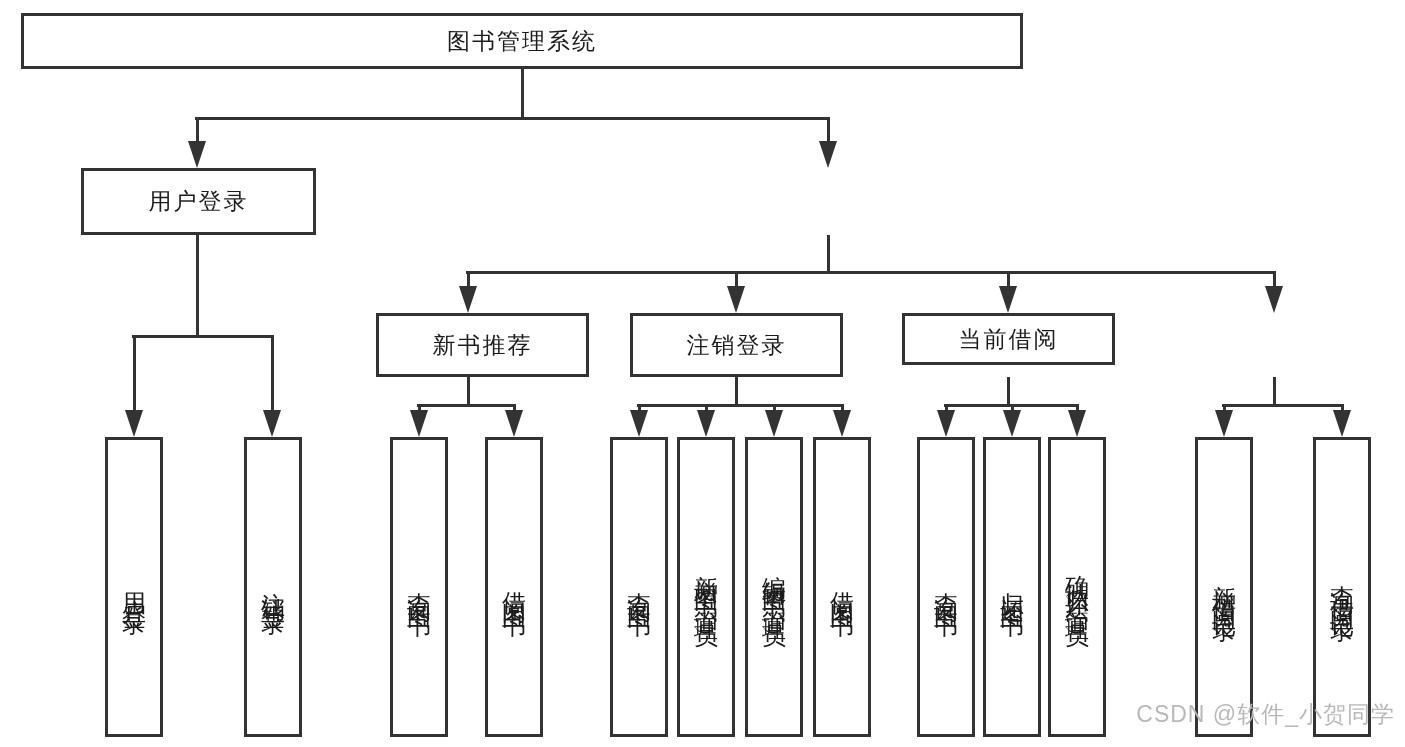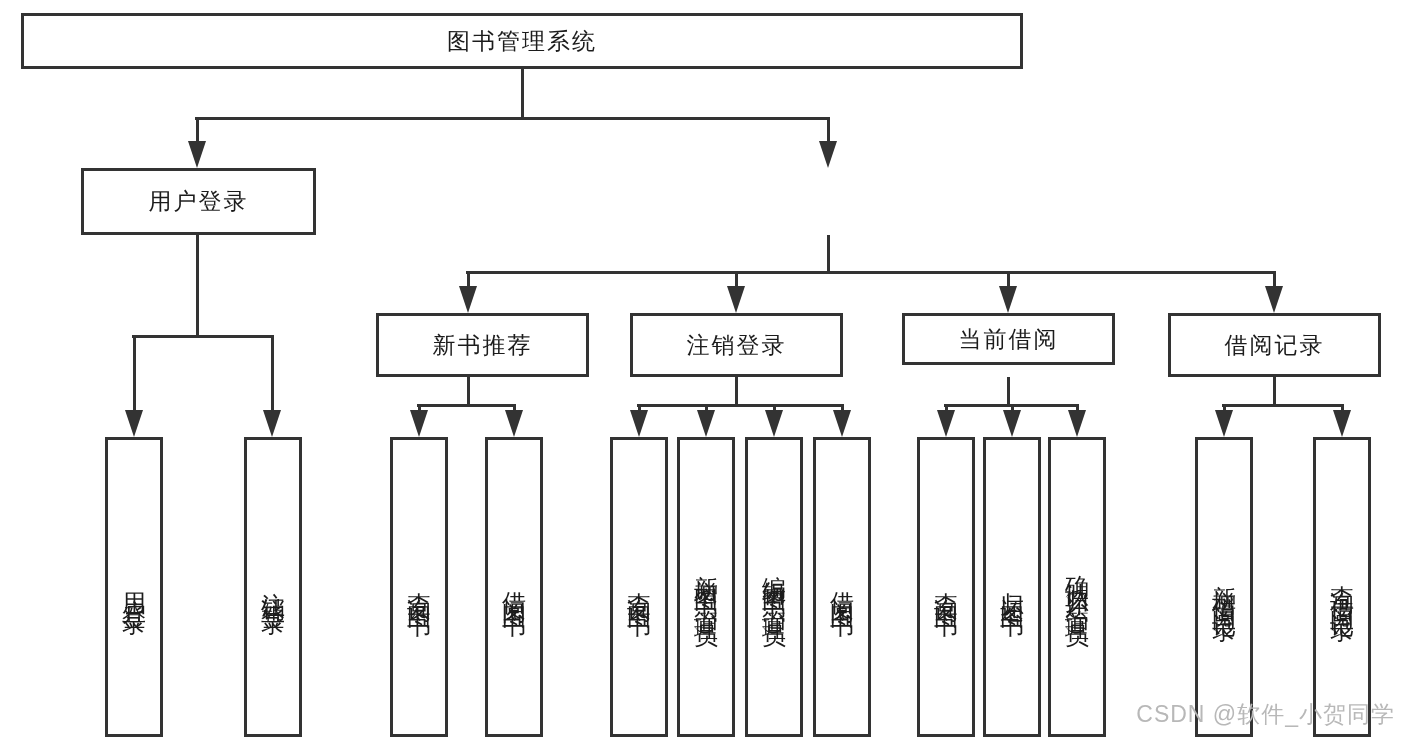--- a/index.html
+++ b/index.html
@@ -127,23 +127,20 @@
 
   <div class="box n-recommend">
     <span class="h-label">新书推荐</span>
   </div>
   <div class="box n-borrowing">
     <span class="h-label">注销登录</span>
   </div>
   <div class="box n-current">
     <span class="h-label">当前借阅</span>
   </div>
-  <div class="box n-records">
-    <span class="h-label">借阅记录</span>
-  </div>
 
   <div class="box leaf lf-1">
     <span class="v-label">用户登录</span>
   </div>
   <div class="box leaf lf-2">
     <span class="v-label">注销登录</span>
   </div>
   <div class="box leaf lf-3">
     <span class="v-label">查询图书</span>
   </div>

